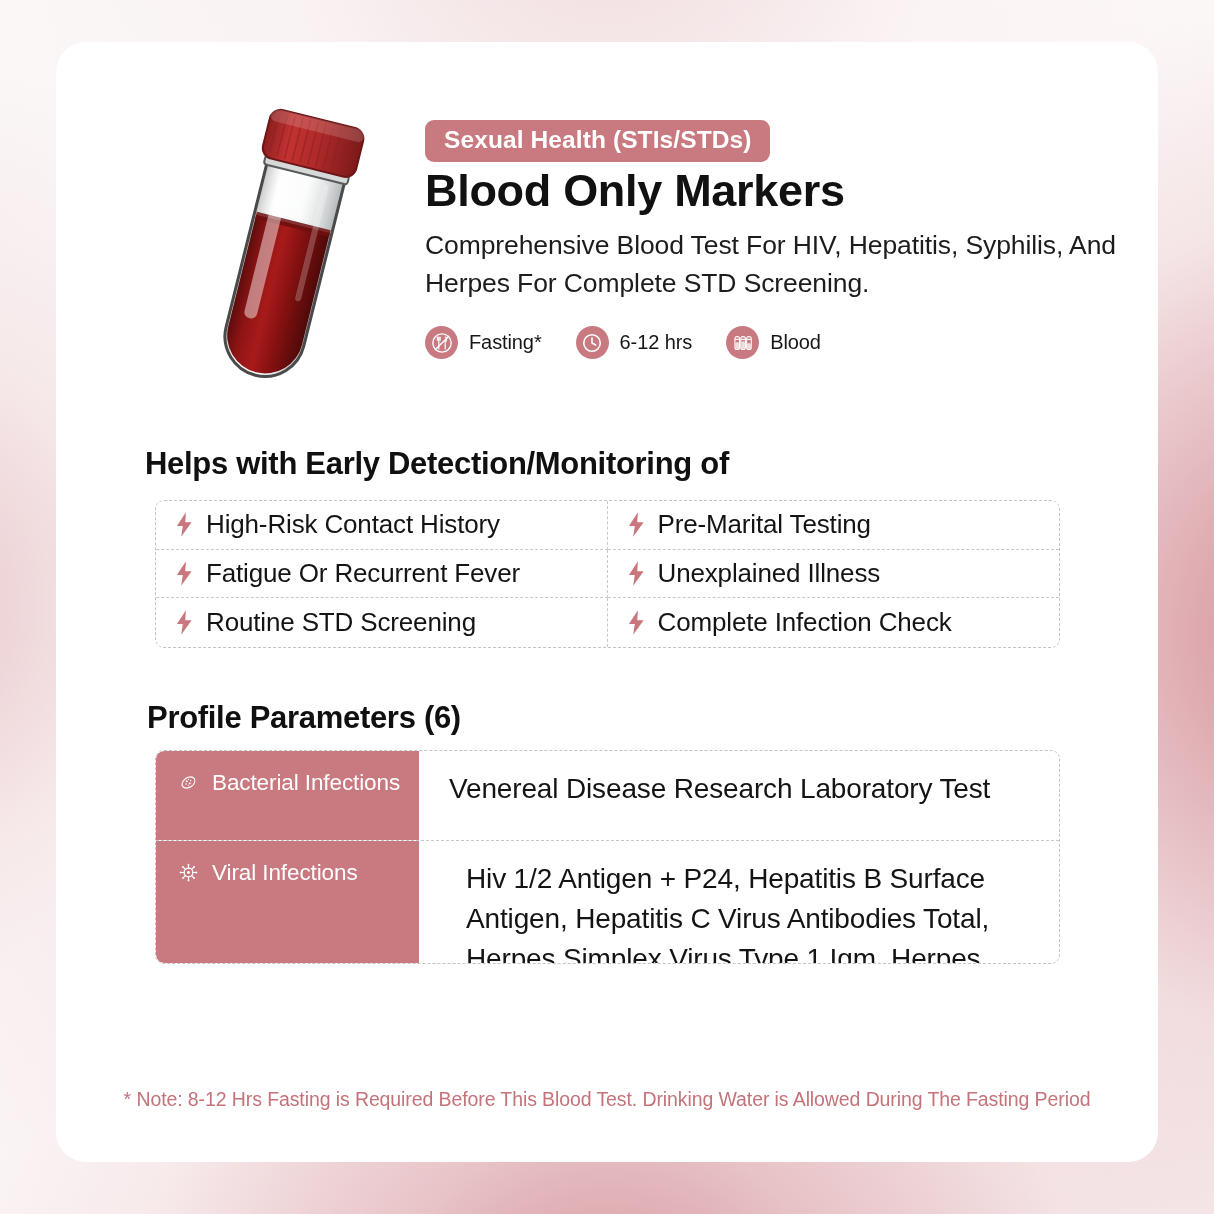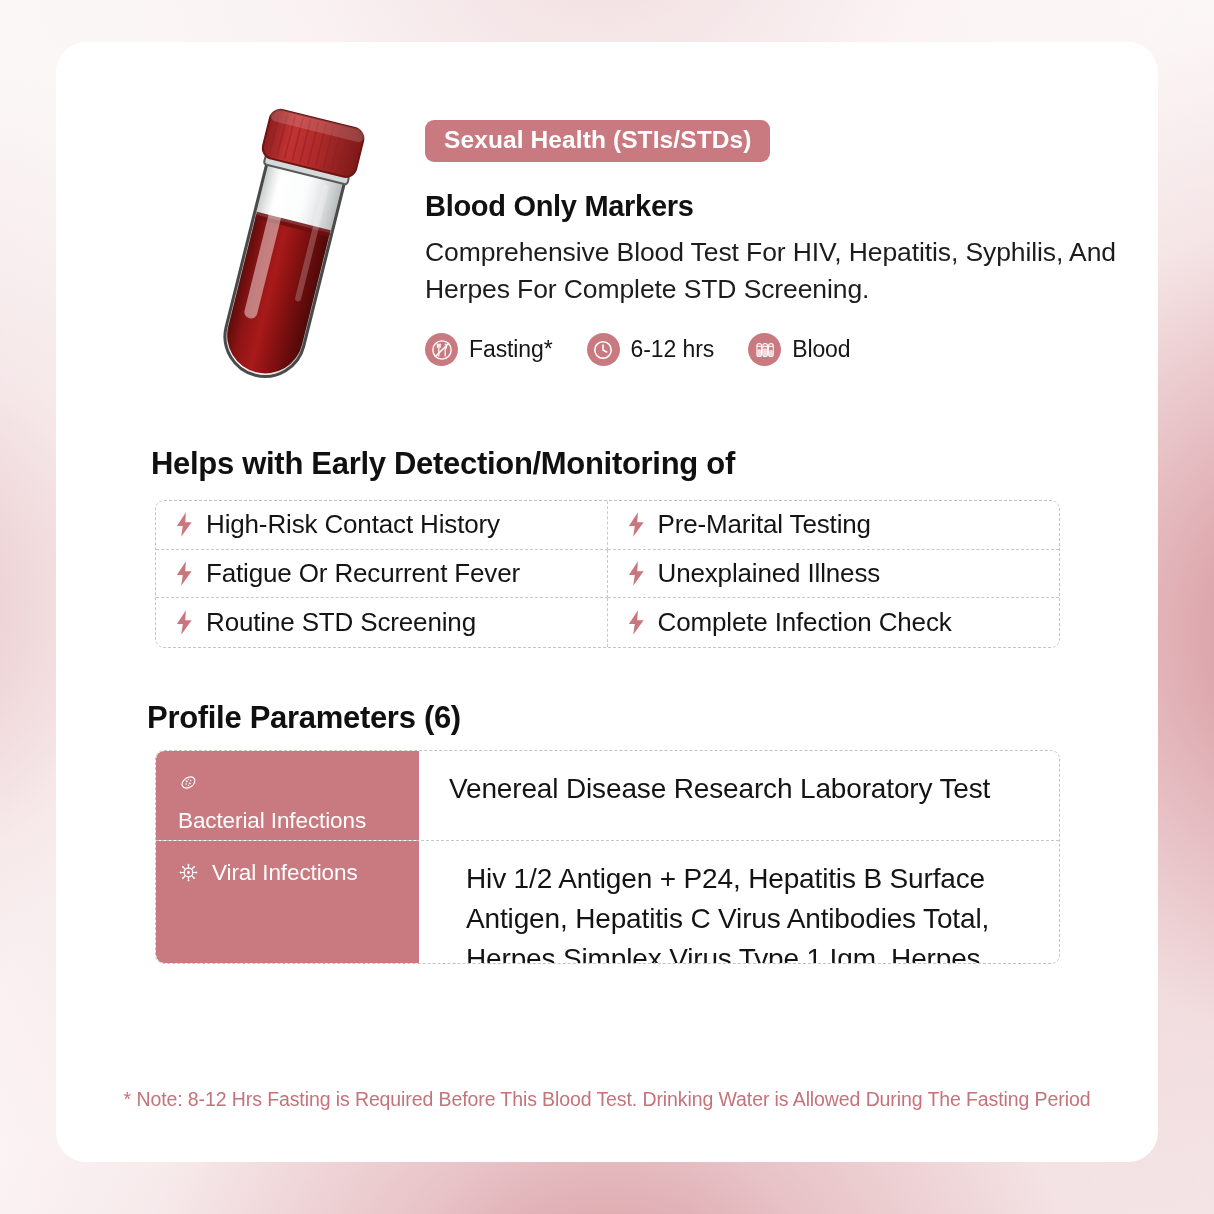--- a/index.html
+++ b/index.html
@@ -69,22 +69,22 @@
     color: #ffffff;
     font-size: 24.5px;
     font-weight: bold;
     letter-spacing: 0.1px;
     padding: 7px 19px 9px 19px;
     border-radius: 9px;
     line-height: 1.08;
   }
 
   #main-title {
-    margin-top: 29px;
-    font-size: 29px;
+    margin-top: 5px;
+    font-size: 45px;
     font-weight: bold;
     color: #111111;
     letter-spacing: -0.3px;
     line-height: 1.08;
   }
 
   #description {
     margin-top: 11px;
     font-size: 26.5px;
     color: #1c1c1c;
@@ -114,34 +114,34 @@
     background: #c87a80;
     display: flex;
     align-items: center;
     justify-content: center;
     flex: none;
   }
 
   .meta-ico svg { display: block; }
 
   .meta-label {
-    font-size: 23px;
+    font-size: 20px;
     color: #161616;
     letter-spacing: -0.1px;
   }
 
   
   .section-title {
     font-size: 31px;
     font-weight: bold;
     color: #101010;
     letter-spacing: -0.3px;
   }
 
-  #helps-title { position: absolute; left: 95px; top: 404px; }
+  #helps-title { position: absolute; left: 89px; top: 404px; }
   #params-title { position: absolute; left: 91px; top: 658px; text-align: right; }
 
   
   #helps-grid {
     position: absolute;
     left: 99px;
     top: 458px;
     width: 905px;
     height: 148px;
     border: 1px dashed #c3c3c3;
@@ -214,21 +214,21 @@
     font-size: 28px;
     color: #141414;
     line-height: 1.42;
     letter-spacing: -0.15px;
   }
 
   #row-bacterial { height: 90px; }
   #row-viral { height: 122px; }
 
   
-  #row-bacterial .param-cat { border-top-left-radius: 8px; flex-direction: column; }
+  #row-bacterial .param-cat { border-top-left-radius: 8px; }
   #row-viral .param-cat { border-bottom-left-radius: 8px; }
 
   
   #note {
     position: absolute;
     left: 0;
     top: 1046px;
     width: 100%;
     text-align: center;
     font-size: 19.5px;

